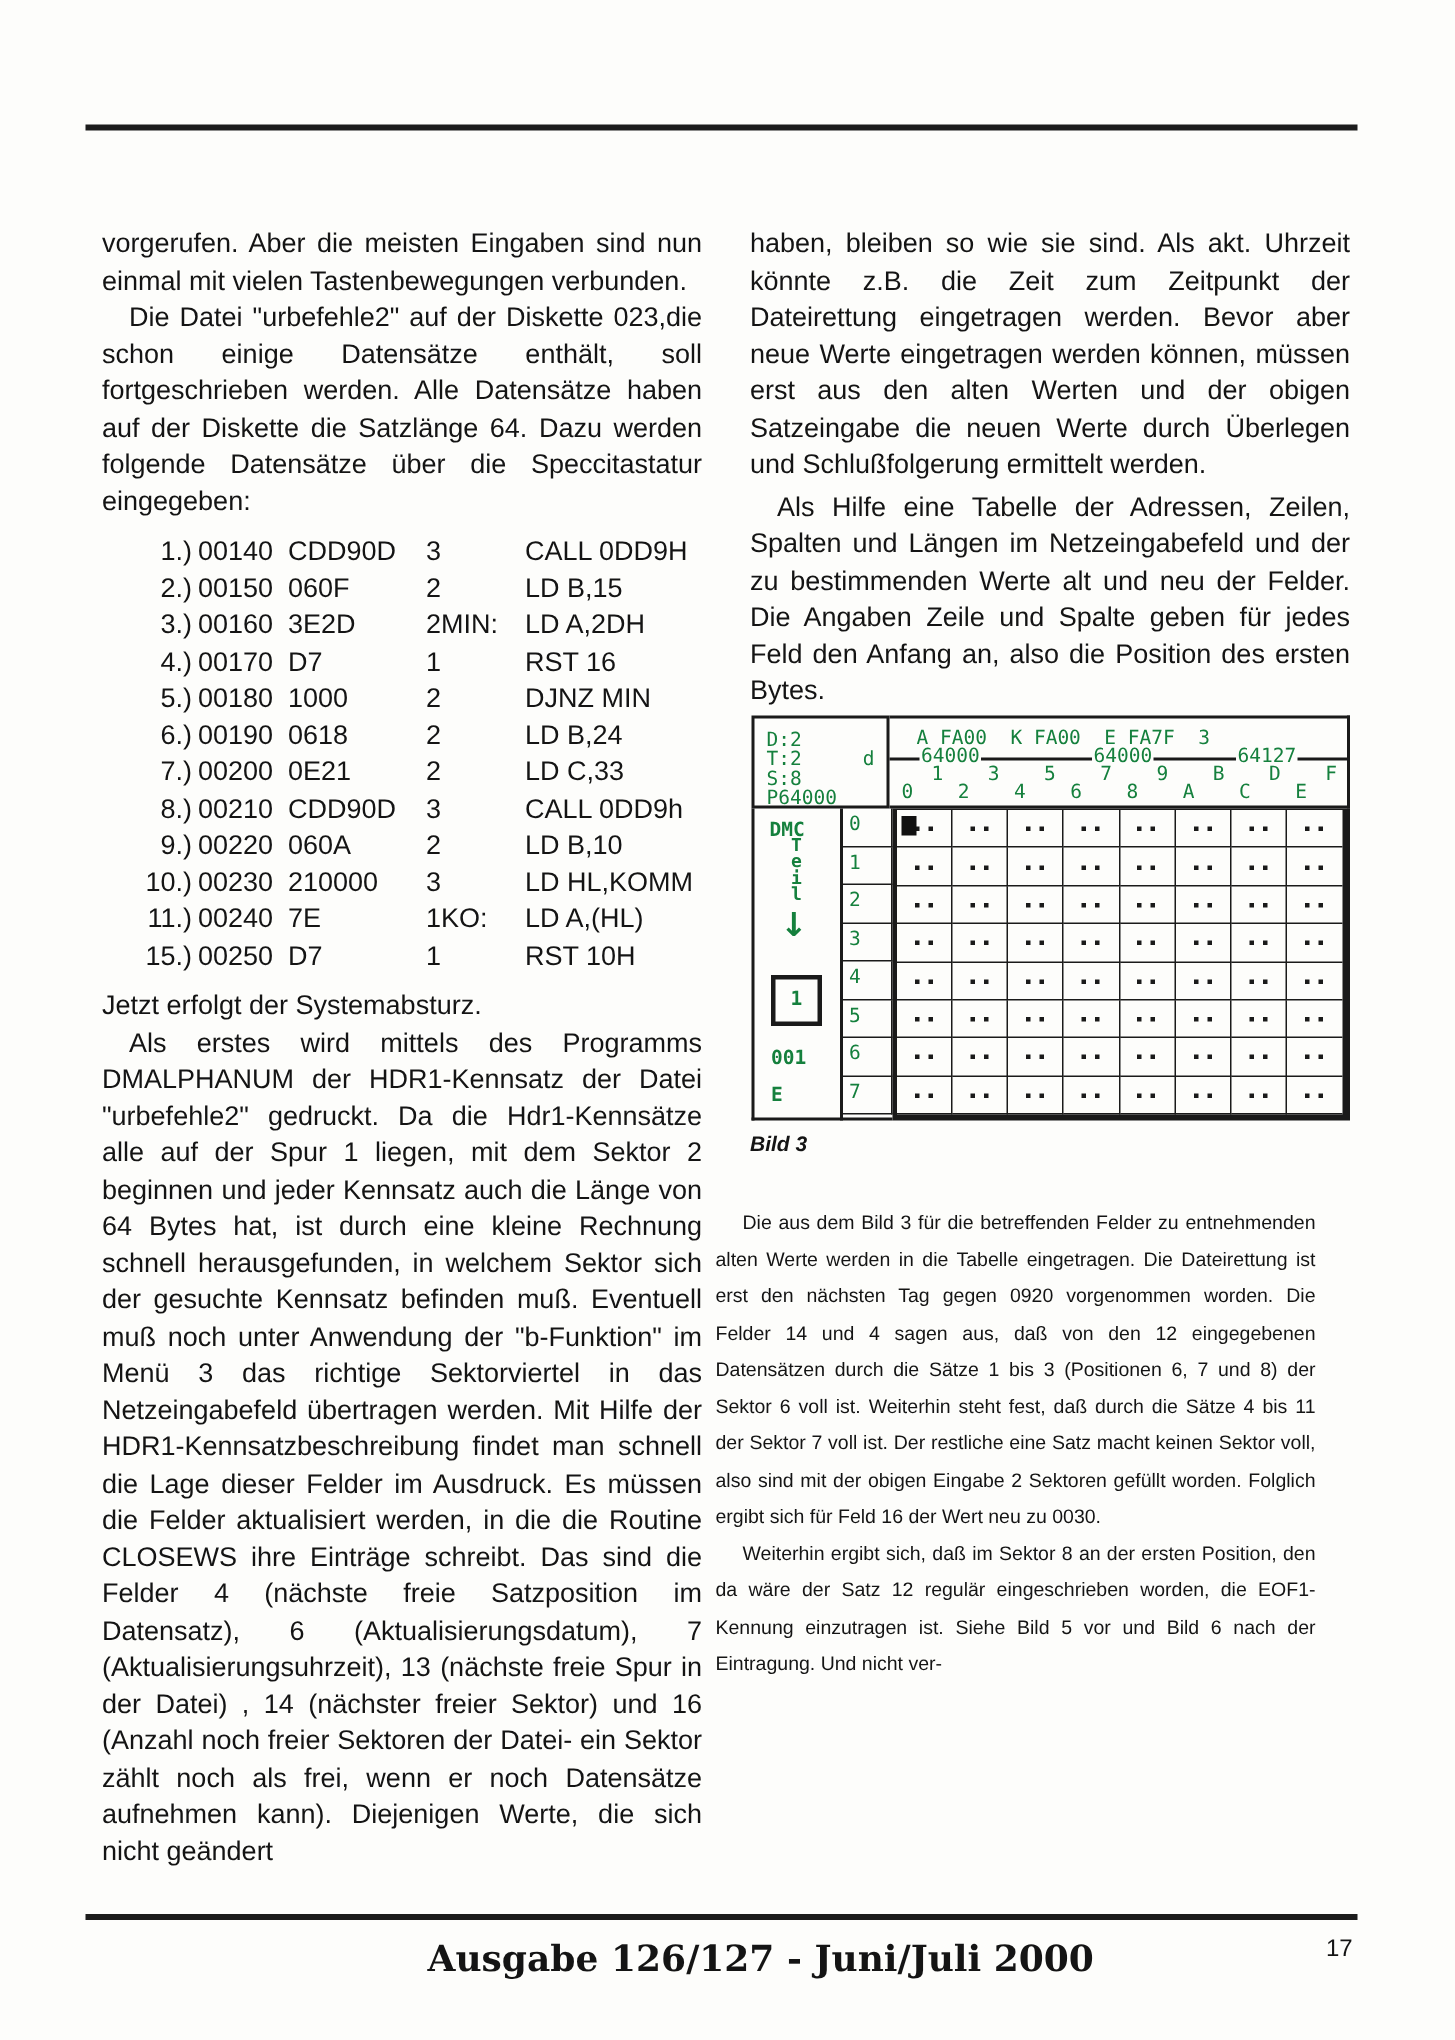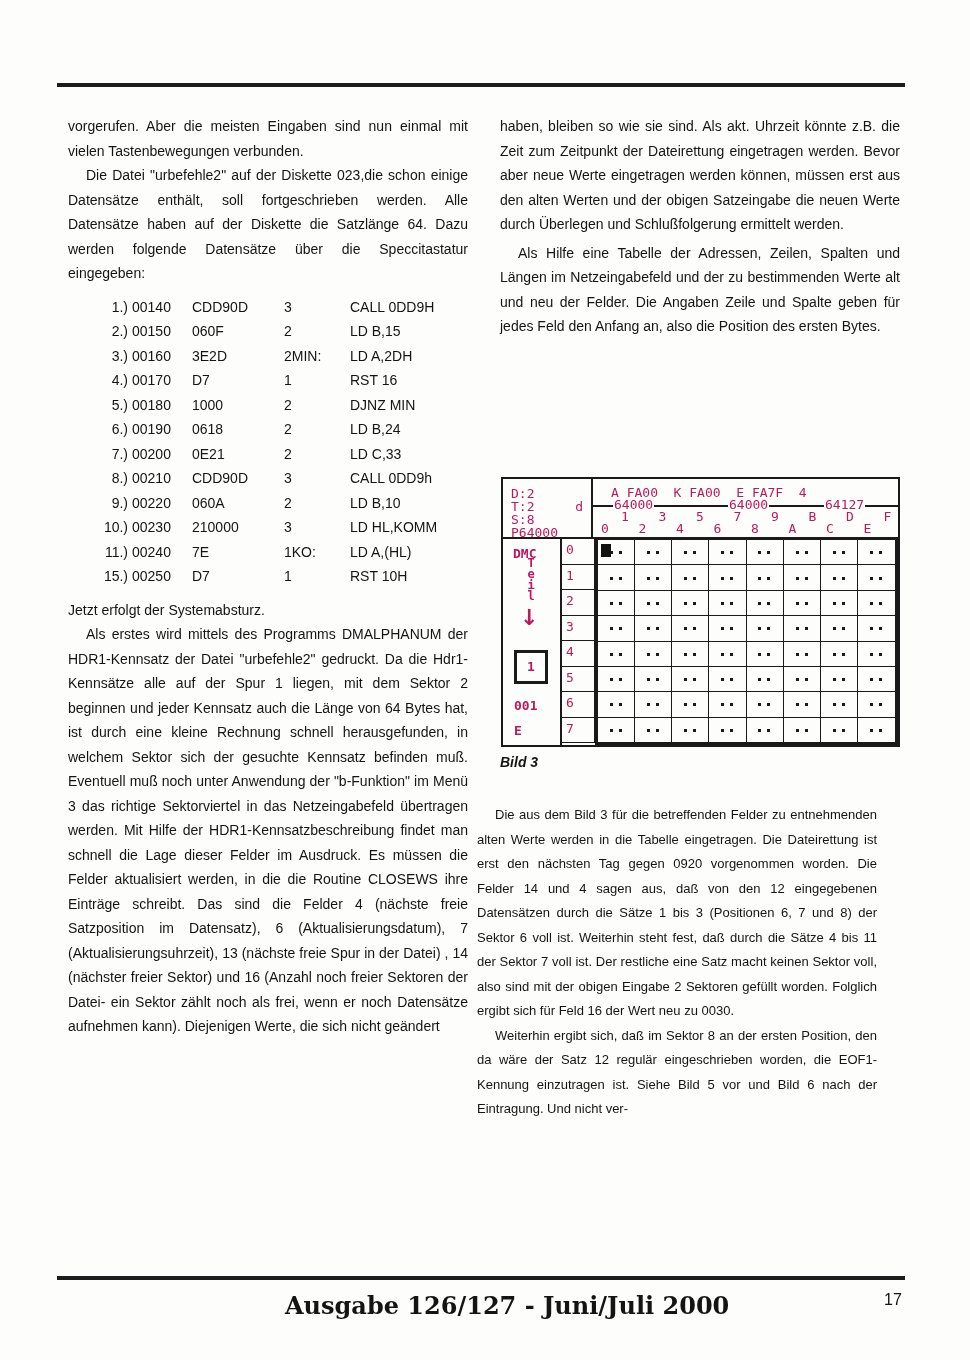--- a/index.html
+++ b/index.html
@@ -1,37 +1,37 @@
 <!DOCTYPE html>
 <html><head>
 <meta charset="utf-8">
 <style>
   html, body { margin: 0; padding: 0; background: #fdfdfb; }
   body { width: 970px; height: 1360px; position: relative; overflow: hidden;
          font-family: "Liberation Sans", sans-serif; color: #141414; }
   .rule-top { position: absolute; left: 57px; top: 83px; width: 848px; height: 4px; background: #1c1c1c; }
   .rule-bottom { position: absolute; left: 57px; top: 1276px; width: 848px; height: 4px; background: #1c1c1c; }
 
-  .col { position: absolute; width: 400px; font-size: 14px; line-height: 24.5px; text-align: justify; }
+  .col { position: absolute; width: 400px; font-size: 18px; line-height: 24.5px; text-align: justify; margin-top: 36px; }
   .col-left { left: 68px; top: 114px; }
   .col-right { left: 500px; top: 114px; }
   .col p { margin: 0; }
   .col p.indent { text-indent: 18px; }
 
   .listing { margin: 9px 0 9px 0; }
   .lrow { display: flex; height: 24.5px; white-space: nowrap; }
   .lrow .num { width: 64px; text-align: right; padding-right: 4px; box-sizing: border-box; }
   .lrow .addr { width: 60px; }
   .lrow .hex { width: 92px; }
   .lrow .len { width: 66px; }
   .lrow .asm { flex: 1; }
 
   
   .figure { position: absolute; left: 501px; top: 477px; width: 399px; height: 340px;
-            font-family: "DejaVu Sans Mono", monospace; color: #be185d; }
+            font-family: "DejaVu Sans Mono", monospace; color: #15803d; }
   .fig-hdr-left { position: absolute; left: 0; top: 0; width: 92px; height: 62px;
                   border: 2px solid #1a1a1a; box-sizing: border-box; font-size: 13px; line-height: 13px; padding: 8px 0 0 8px; }
   .fig-hdr-left .d { position: absolute; right: 8px; top: 21px; }
   .fig-hdr-right { position: absolute; left: 92px; top: 0; width: 307px; height: 62px;
                    border: 2px solid #1a1a1a; border-left: none; box-sizing: border-box; font-size: 13px; line-height: 12px; }
   .fig-hdr-right .line1 { position: absolute; left: 18px; top: 8px; white-space: pre; }
   .fig-hdr-right .line2 { position: absolute; left: 0; top: 20px; width: 100%; height: 12px; }
   .fig-hdr-right .line2 .bar { position: absolute; top: 6px; height: 2px; background: #1a1a1a; }
   .fig-hdr-right .line2 span.t { position: absolute; top: 0; background: #fdfdfb; padding: 0 1px; }
   .fig-hdr-right .line3 { position: absolute; left: 0; top: 32px; width: 100%; }
@@ -174,21 +174,21 @@
 
 <div class="figure">
   <div class="fig-hdr-left">
     <div>D:2</div>
     <div>T:2</div>
     <div>S:8</div>
     <div>P64000</div>
     <span class="d">d</span>
   </div>
   <div class="fig-hdr-right">
-    <div class="line1">A FA00  K FA00  E FA7F  4</div>
+    <div class="line1">A FA00  K FA00  E FA7F  3</div>
     <div class="line2">
       <div class="bar" style="left:0;width:100%"></div>
       <span class="t" style="left:20px">64000</span>
       <span class="t" style="left:135px">64000</span>
       <span class="t" style="left:231px">64127</span>
     </div>
     <div class="line3" id="oddcols">
         <span style="left: 28px;">1</span>
         <span style="left: 65.5px;">3</span>
         <span style="left: 103px;">5</span>

